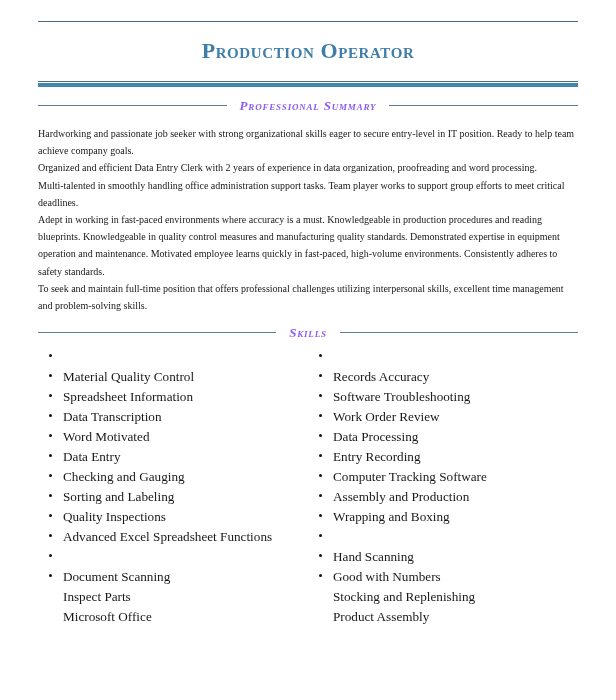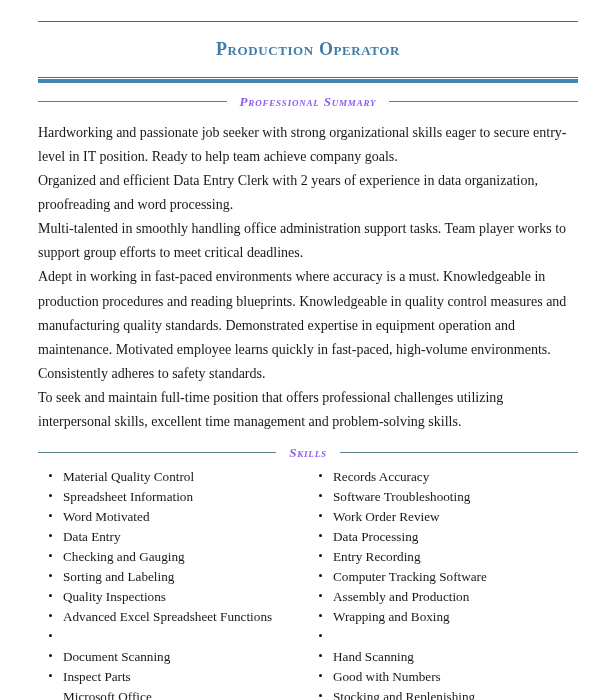--- a/index.html
+++ b/index.html
@@ -28,21 +28,21 @@
   .rule-top {
     height: 0;
     border-top: 1.3px solid #4a6d79;
     margin-top: 21px;
   }
 
   .doc-title {
     text-align: center;
     color: #3f7ea8;
     font-family: "Liberation Serif", "DejaVu Serif", serif;
-    font-size: 18px;
+    font-size: 22px;
     font-weight: bold;
     font-variant: small-caps;
     letter-spacing: 0.6px;
     line-height: 1;
     margin: 18px 0 0 0;
     padding: 0;
     white-space: nowrap;
   }
 
   .rule-double {
@@ -79,21 +79,21 @@
     letter-spacing: 0.8px;
     padding: 0 13px;
     white-space: nowrap;
     line-height: 1;
     font-style: italic;
   }
 
   
   .summary {
     margin-top: 13px;
-    font-size: 14px;
+    font-size: 10px;
     line-height: 1.72;
     color: #181818;
     text-align: left;
   }
   .summary p {
     margin: 0;
     padding: 0;
   }
 
   
@@ -126,20 +126,21 @@
     top: 6px;
     width: 3.4px;
     height: 3.4px;
     border-radius: 50%;
     background: #111111;
   }
   .skills-col li .txt {
     display: inline-block;
     vertical-align: top;
     line-height: 18px;
+    margin-top: 20px;
   }
 </style>
 </head>
 <body>
 
 <div class="page">
 
   <div class="rule-top"></div>
 
   <h1 class="doc-title">Production Operator</h1>
@@ -167,20 +168,21 @@
     <div class="line"></div>
     <div class="label">Skills</div>
     <div class="line"></div>
   </div>
 
   <div class="skills-wrap">
     <div class="skills-col">
       <ul>
           <li><span class="bullet"></span><span class="txt">Material Quality Control</span></li>
           <li><span class="bullet"></span><span class="txt">Spreadsheet Information</span></li>
+          <li><span class="bullet"></span><span class="txt">Data Transcription</span></li>
           <li><span class="bullet"></span><span class="txt">Word Motivated</span></li>
           <li><span class="bullet"></span><span class="txt">Data Entry</span></li>
           <li><span class="bullet"></span><span class="txt">Checking and Gauging</span></li>
           <li><span class="bullet"></span><span class="txt">Sorting and Labeling</span></li>
           <li><span class="bullet"></span><span class="txt">Quality Inspections</span></li>
           <li><span class="bullet"></span><span class="txt">Advanced Excel Spreadsheet Functions</span></li>
           <li><span class="bullet"></span></li>
           <li><span class="bullet"></span><span class="txt">Document Scanning</span></li>
           <li><span class="bullet"></span><span class="txt">Inspect Parts</span></li>
           <li><span class="txt">Microsoft Office</span></li>

